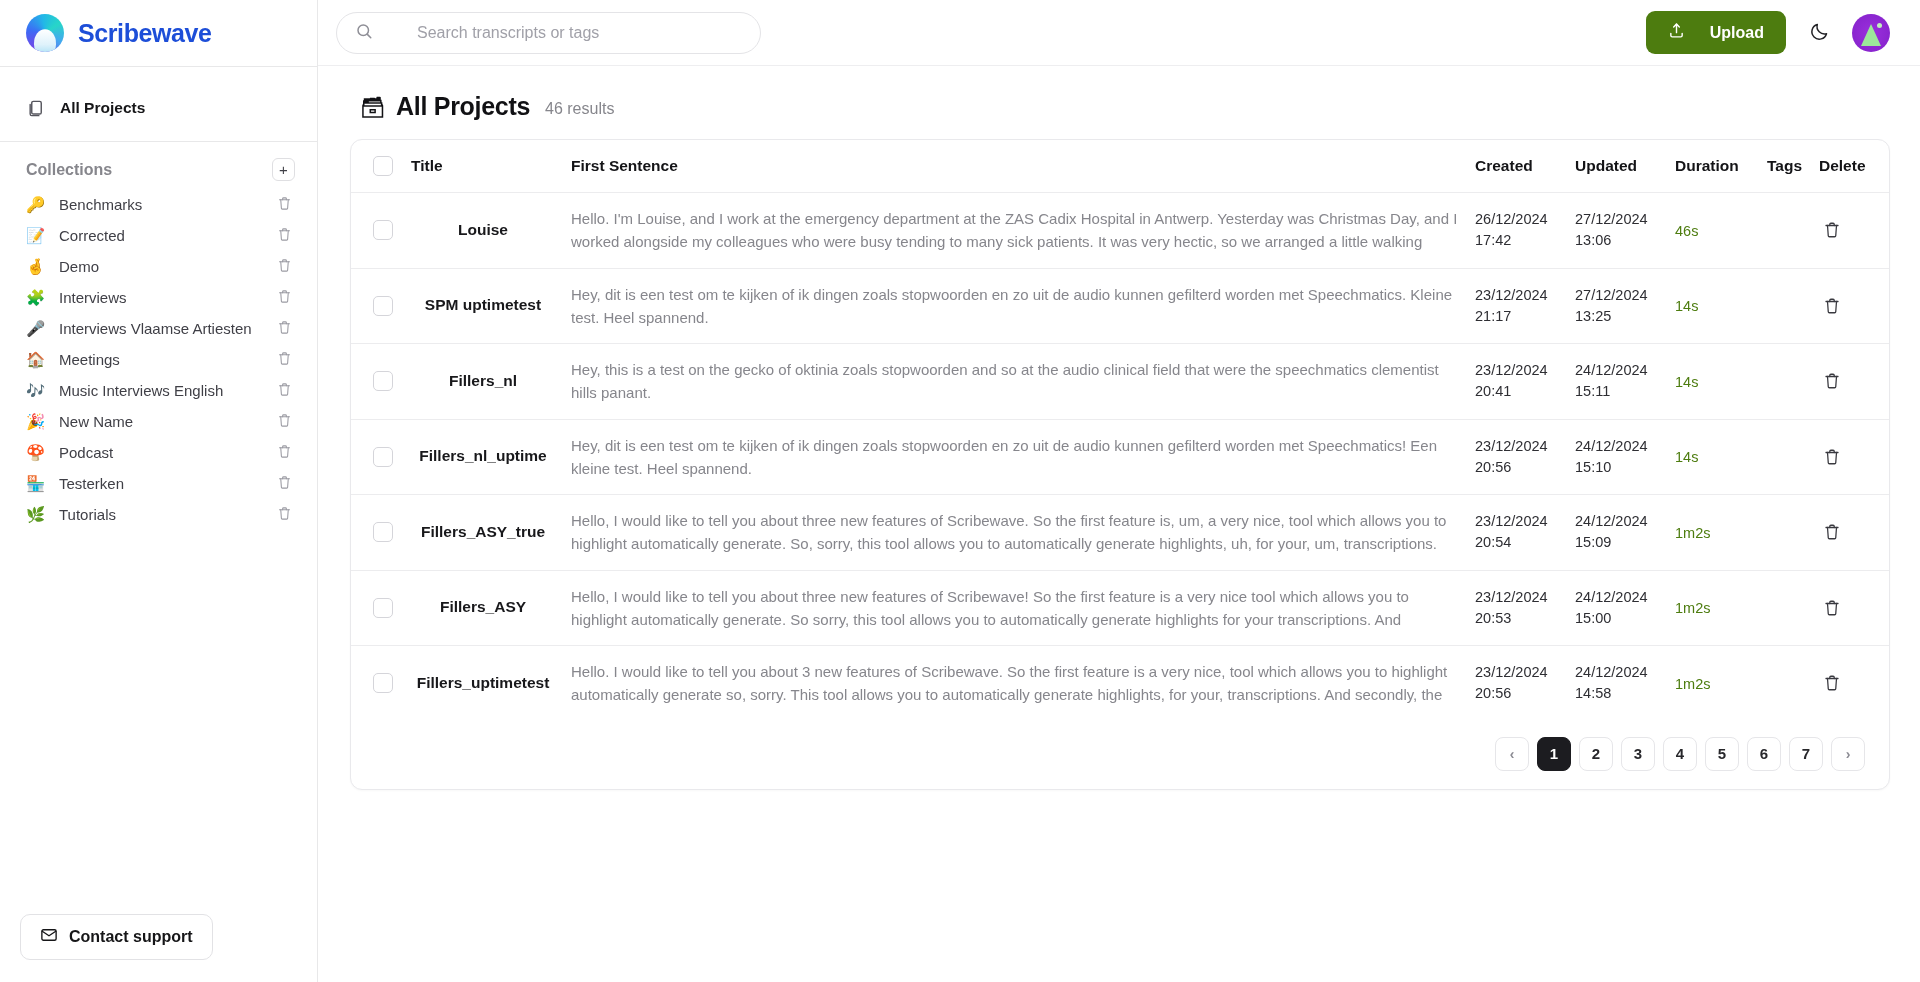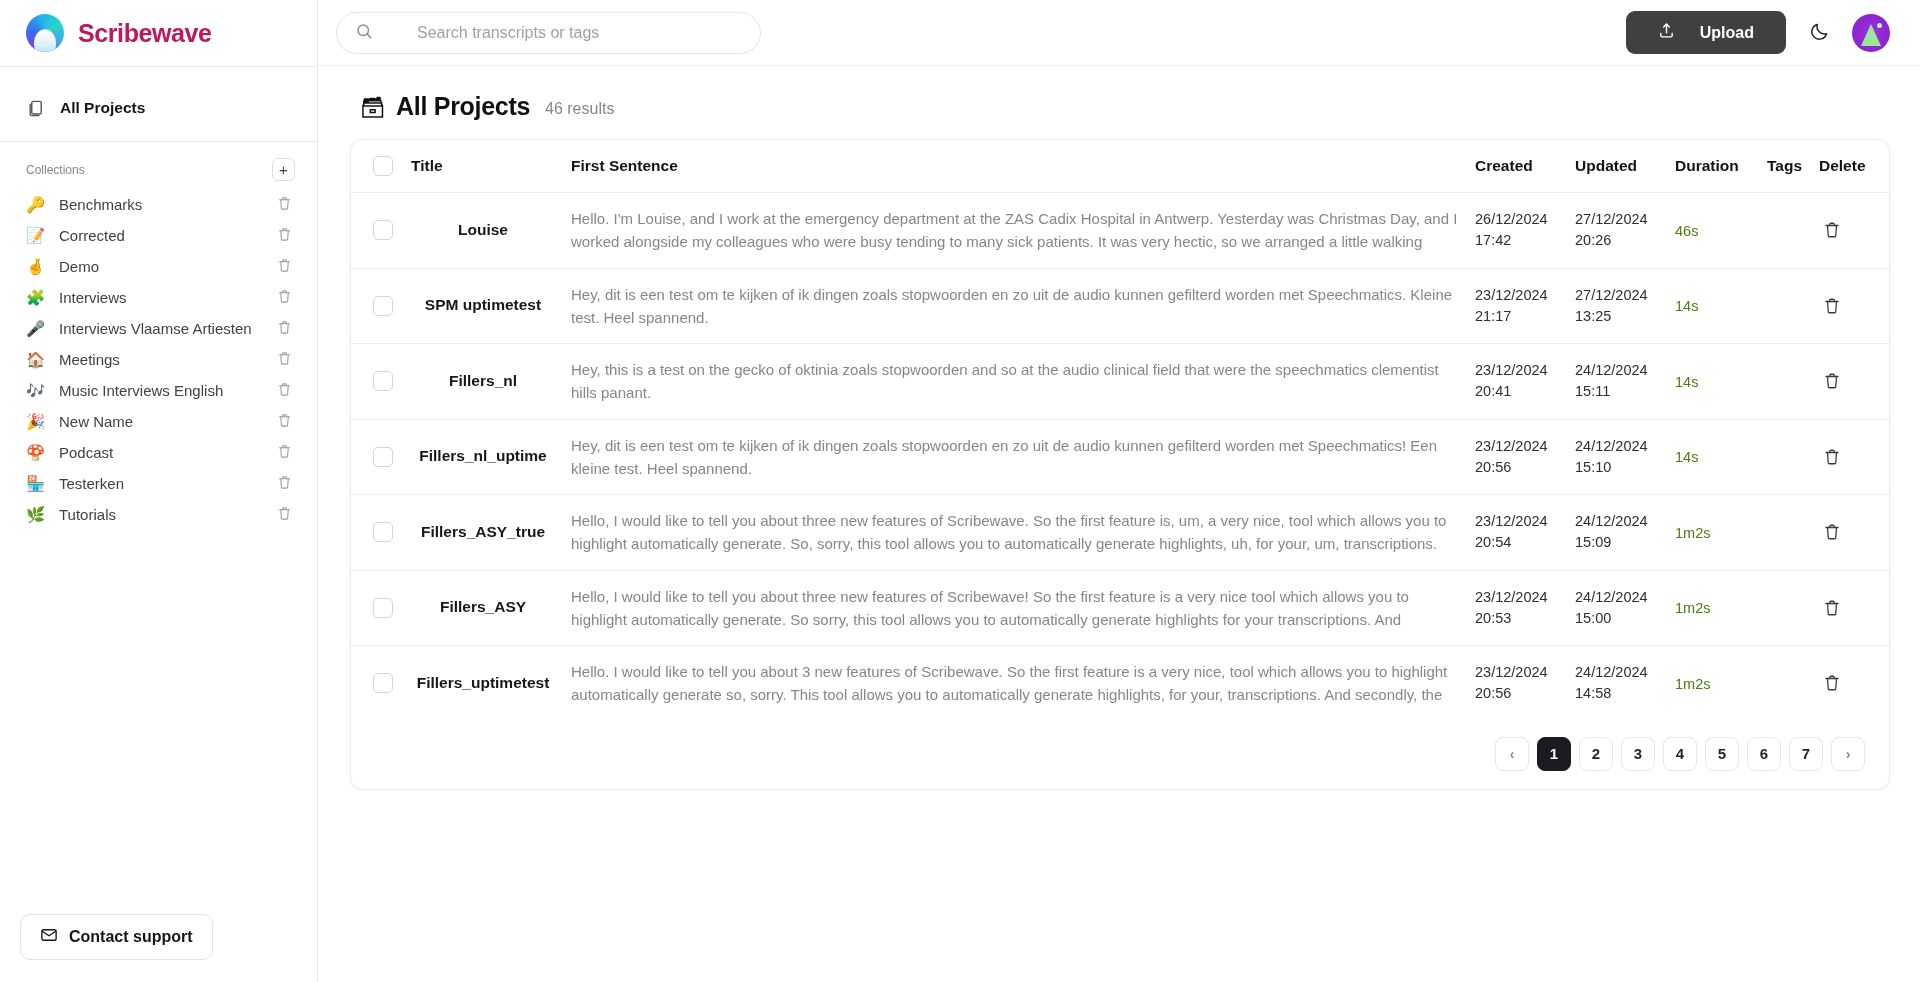--- a/index.html
+++ b/index.html
@@ -28,40 +28,40 @@
     width: 38px; height: 38px; border-radius: 50%;
     background: conic-gradient(from 200deg, #7b3fe4 0%, #3d6bf5 22%, #22b6e8 42%, #27d6c8 60%, #45a7f0 78%, #7b3fe4 100%);
     position: relative; overflow: hidden; flex: 0 0 38px;
   }
   .logo-mark::after {
     content: ""; position: absolute;
     left: 50%; top: 48%; transform: translate(-50%, -10%);
     width: 22px; height: 28px; border-radius: 50% 50% 45% 45%;
     background: linear-gradient(180deg, #ffffff 0%, #dff2fb 55%, #9fdcf4 100%);
   }
-  .brand-name { font-size: 25px; font-weight: 700; letter-spacing: -0.4px; color: #be185d; }
+  .brand-name { font-size: 25px; font-weight: 700; letter-spacing: -0.4px; color: #1d4ed8; }
 
   .nav-divider { height: 1px; background: #e8e8e9; margin: 0; }
 
   .nav-main { padding: 22px 0 14px 0; }
   .nav-item {
     display: flex; align-items: center; gap: 14px;
     padding: 9px 26px; cursor: pointer; color: #3f3f46;
     font-size: 15.5px;
   }
   .nav-item.active .nav-label { font-weight: 700; color: #161618; }
   .nav-icon { width: 20px; height: 20px; display: inline-flex; align-items: center; justify-content: center; flex: 0 0 20px; color: #55555d; }
   .nav-icon svg { width: 19px; height: 19px; }
 
   .collections-wrap { padding-top: 12px; overflow-y: auto; flex: 1 1 auto; }
   .collections-head {
     display: flex; align-items: center; justify-content: space-between;
     padding: 4px 22px 8px 26px;
   }
-  .collections-title { font-size: 12px; color: #86868c; }
+  .collections-title { font-size: 16px; color: #86868c; font-weight: bold; }
   .add-collection-btn {
     width: 23px; height: 23px; border: 1px solid #dfdfe2; border-radius: 6px;
     background: #fff; display: flex; align-items: center; justify-content: center;
     font-size: 15px; color: #3f3f46; cursor: pointer; line-height: 1;
   }
   .coll-item {
     display: flex; align-items: center; gap: 12px;
     padding: 6.5px 22px 6.5px 26px; cursor: pointer; color: #3f3f46; font-size: 15px;
   }
   .coll-emoji { width: 21px; font-size: 15.5px; text-align: center; flex: 0 0 21px;
@@ -91,22 +91,22 @@
   }
   .search-box svg { width: 18px; height: 18px; color: #8e8e96; flex: 0 0 18px; }
   .search-input {
     border: 0; outline: none; font-size: 16px; color: #3f3f46;
     background: transparent; width: 100%; font-family: "Liberation Sans", sans-serif; margin-left: 32px;
   }
   .search-input::placeholder { color: #a0a0a8; }
   .topbar-spacer { flex: 1 1 auto; }
   .upload-btn {
     display: inline-flex; align-items: center; gap: 25px;
-    background: #404040; color: #fff; border: 0; border-radius: 9px;
-    padding: 11px 32px; font-size: 16px; font-weight: 700; cursor: pointer;
+    background: #4d7c0f; color: #fff; border: 0; border-radius: 9px;
+    padding: 11px 22px; font-size: 16px; font-weight: 700; cursor: pointer;
     font-family: "Liberation Sans", sans-serif;
   }
   .upload-btn svg { width: 17px; height: 17px; }
   .theme-toggle {
     width: 34px; height: 34px; display: flex; align-items: center; justify-content: center;
     cursor: pointer; color: #222226; background: none; border: 0;
   }
   .theme-toggle svg { width: 21px; height: 21px; }
   .avatar {
     width: 38px; height: 38px; border-radius: 50%; flex: 0 0 38px; cursor: pointer;
@@ -403,21 +403,21 @@
                 <td class="col-title">
                   <div class="cell-title">Louise</div>
                 </td>
                 <td class="col-sentence">
                   <div class="cell-sentence">Hello. I'm Louise, and I work at the emergency department at the ZAS Cadix Hospital in Antwerp. Yesterday was Christmas Day, and I worked alongside my colleagues who were busy tending to many sick patients. It was very hectic, so we arranged a little walking</div>
                 </td>
                 <td class="col-created">
                   <div class="cell-date"><span class="d">26/12/2024</span><br><span class="t">17:42</span></div>
                 </td>
                 <td class="col-updated">
-                  <div class="cell-date"><span class="d">27/12/2024</span><br><span class="t">20:26</span></div>
+                  <div class="cell-date"><span class="d">27/12/2024</span><br><span class="t">13:06</span></div>
                 </td>
                 <td class="col-duration"><span class="cell-dur">46s</span></td>
                 <td class="col-tags"></td>
                 <td class="col-delete">
                   <button class="del-btn">
                     <svg viewBox="0 0 24 24" fill="none" stroke="currentColor" stroke-width="1.7" stroke-linecap="round" stroke-linejoin="round">
                       <path d="M4 6h16"></path>
                       <path d="M9 6V4.5A1.5 1.5 0 0 1 10.5 3h3A1.5 1.5 0 0 1 15 4.5V6"></path>
                       <path d="M6 6l1 13.5A1.5 1.5 0 0 0 8.5 21h7a1.5 1.5 0 0 0 1.5-1.5L18 6"></path>
                     </svg>

